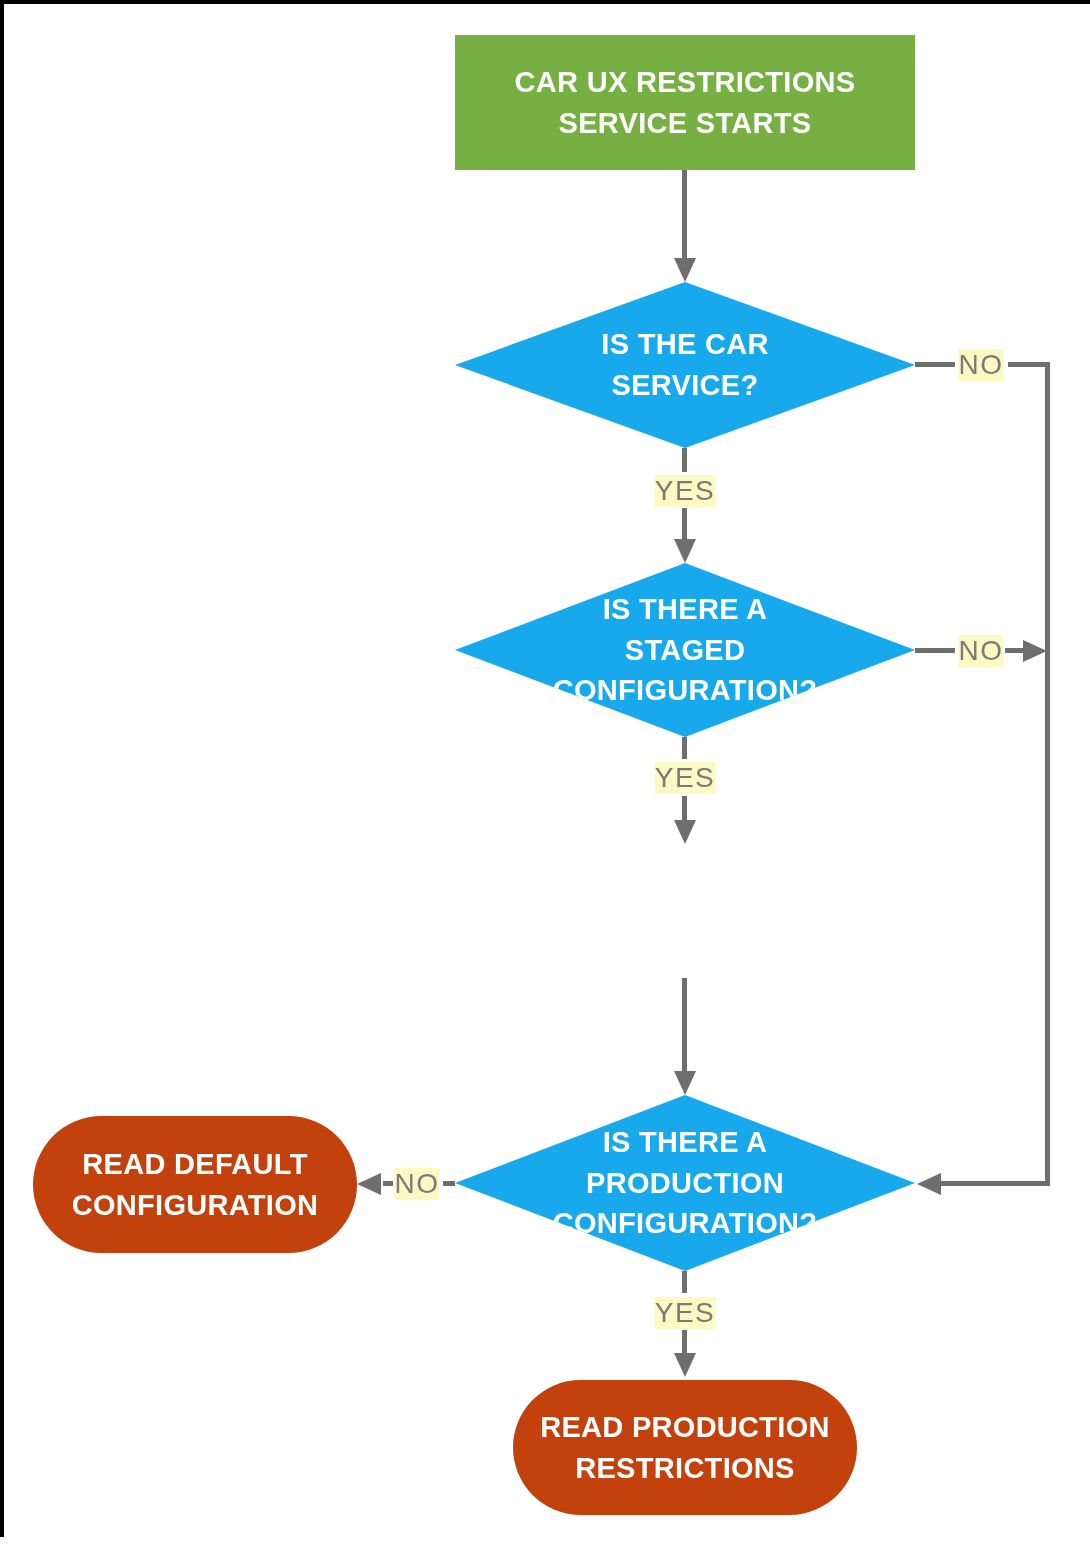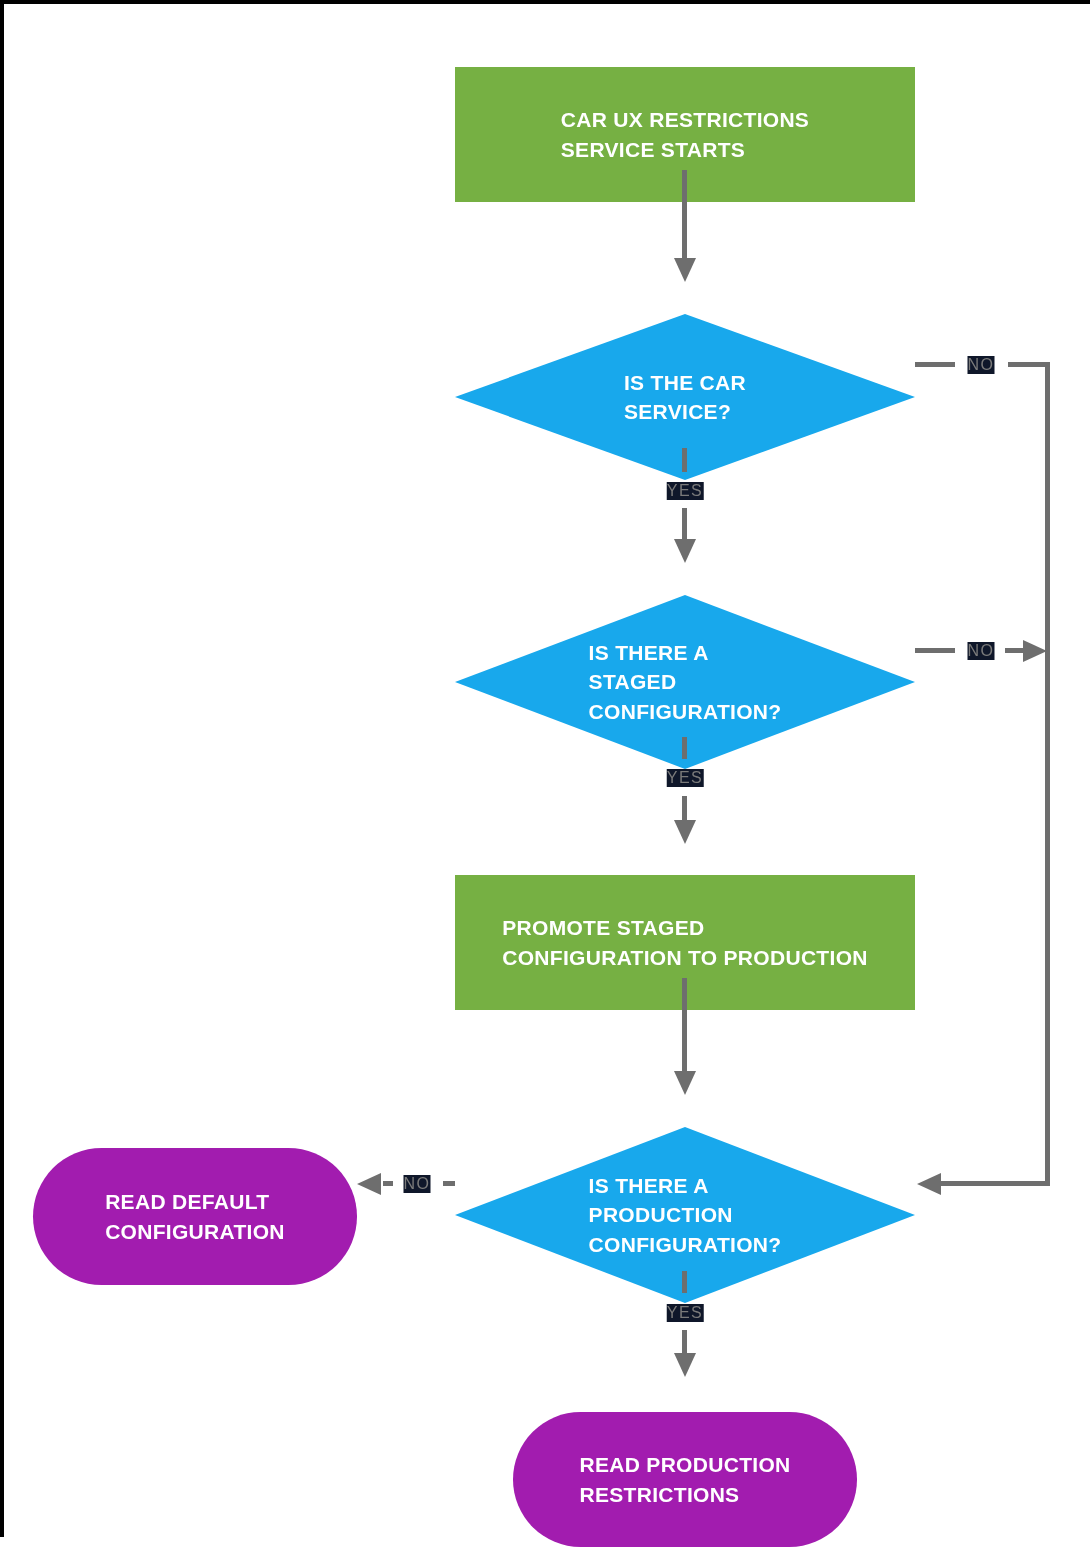--- a/index.html
+++ b/index.html
@@ -5,47 +5,47 @@
   html,body { margin:0; padding:0; background:#ffffff; }
   .canvas {
     position:relative; width:1090px; height:1552px; background:#ffffff;
     font-family:"Liberation Sans", sans-serif; overflow:hidden;
   }
   .frame-top  { position:absolute; left:0; top:0; width:1090px; height:4px; background:#000; }
   .frame-left { position:absolute; left:0; top:0; width:4px; height:1537px; background:#000; }
 
   .node {
     position:absolute; display:flex; align-items:center; justify-content:center;
-    color:#ffffff; font-weight:bold; font-size:21px;
-    line-height:1.4; white-space:pre-line; letter-spacing:0.3px;margin-top:32px;
+    text-align:center; color:#ffffff; font-weight:bold; font-size:29px;
+    line-height:1.4; white-space:pre-line; letter-spacing:0.3px;
   }
   .process  { background:#76B043; }
   .diamond  { background:#18A8EC; clip-path:polygon(50% 0, 100% 50%, 50% 100%, 0 50%); }
-  .terminal { background:#a21caf; border-radius:70px; }
+  .terminal { background:#c2410c; border-radius:70px; }
 
   #n-start      { left:455px; top:35px;   width:460px; height:135px; }
   #n-parked     { left:455px; top:282px;  width:460px; height:166px; }
   #n-staged     { left:455px; top:563px;  width:460px; height:174px; }
   #n-promote    { left:455px; top:843px;  width:460px; height:135px; }
   #n-production { left:455px; top:1095px; width:460px; height:176px; }
   #n-default    { left:33px;  top:1116px; width:324px; height:137px; }
   #n-readprod   { left:513px; top:1380px; width:344px; height:135px; }
 
   .seg { position:absolute; background:#6E6E6E; }
   .v { width:5px; }
   .h { height:5px; }
 
   .arr { position:absolute; width:0; height:0; }
   .arr.down  { border-left:11px solid transparent; border-right:11px solid transparent; border-top:24px solid #6E6E6E; }
   .arr.right { border-top:11px solid transparent; border-bottom:11px solid transparent; border-left:24px solid #6E6E6E; }
   .arr.left  { border-top:11px solid transparent; border-bottom:11px solid transparent; border-right:24px solid #6E6E6E; }
 
   .lab {
     position:absolute; transform:translate(-50%,-50%);
-    color:#7A7A7A; font-size:16px; letter-spacing:1.5px; background:#0f172a;
+    color:#7A7A7A; font-size:28px; letter-spacing:1.5px; background:#fef9c3;
   }
 </style>
 </head>
 <body>
 
 <div class="canvas">
   <div class="frame-top"></div>
   <div class="frame-left"></div>
 
   <div class="node process" id="n-start">
@@ -57,24 +57,20 @@
     <span>IS THE CAR
 SERVICE?</span>
   </div>
 
   <div class="node diamond" id="n-staged">
     <span>IS THERE A
 STAGED
 CONFIGURATION?</span>
   </div>
 
-  <div class="node process" id="n-promote">
-    <span>PROMOTE STAGED
-CONFIGURATION TO PRODUCTION</span>
-  </div>
 
   <div class="node diamond" id="n-production">
     <span>IS THERE A
 PRODUCTION
 CONFIGURATION?</span>
   </div>
 
   <div class="node terminal" id="n-default">
     <span>READ DEFAULT
 CONFIGURATION</span>

